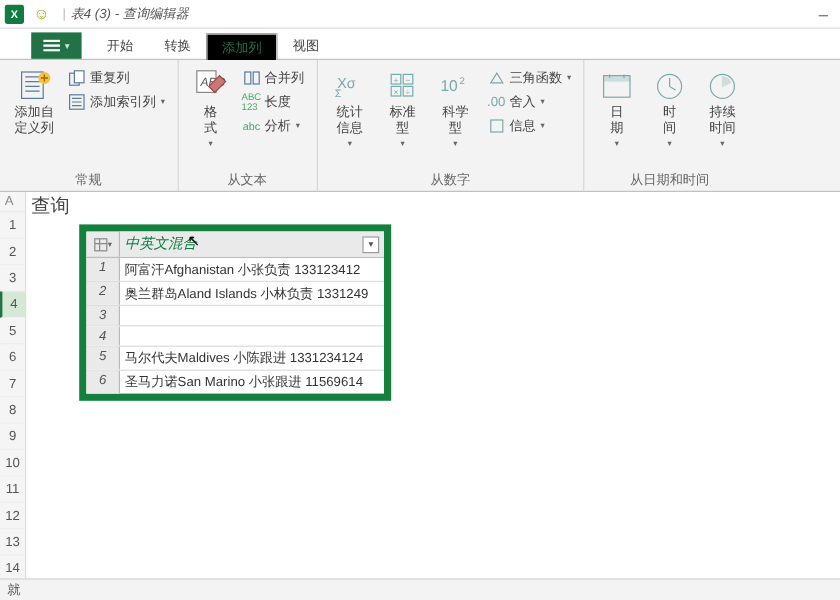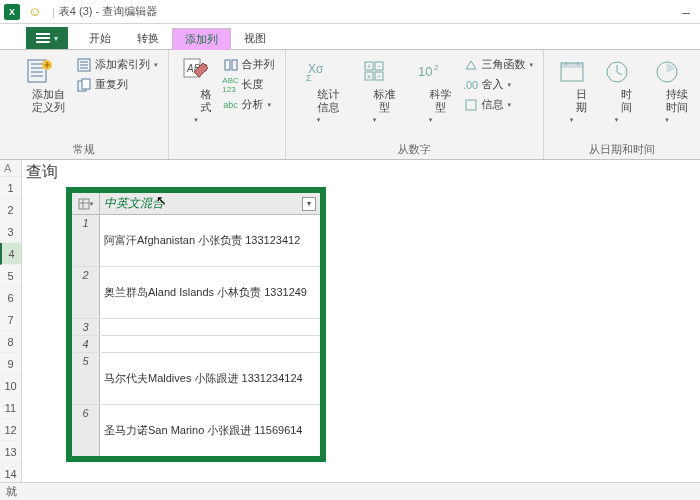--- a/index.html
+++ b/index.html
@@ -2,37 +2,37 @@
 <html><head>
 <meta charset="utf-8">
 <style>
 * { margin: 0; padding: 0; box-sizing: border-box; font-family: "Microsoft YaHei", "Segoe UI", sans-serif; }
 body { background: #fff; width: 700px; height: 500px; overflow: hidden; position: relative; }
 
 .titlebar { height: 24px; background: #fff; border-bottom: 1px solid #d4d4d4; display: flex; align-items: center; padding: 0 4px; font-size: 11px; color: #444; }
 .titlebar .excel-icon { width: 16px; height: 16px; background: #107c41; color: #fff; font-size: 9px; font-weight: bold; display: flex; align-items: center; justify-content: center; margin-right: 4px; border-radius: 2px; }
 .titlebar .smile { width: 16px; height: 16px; margin: 0 4px; color: #c0a000; font-size: 13px; }
 .titlebar .sep { color: #bbb; margin: 0 4px; }
-.titlebar .title { color: #555; }
+.titlebar .title { color: #555; font-style: italic; }
 .titlebar .min { margin-left: auto; margin-right: 6px; font-size: 14px; color: #666; }
 
 .tabs { height: 26px; background: #fff; display: flex; align-items: flex-end; padding-left: 26px; border-bottom: 1px solid #c1c1c1; }
 .file-btn { background: #217346; color: #fff; height: 22px; padding: 0 10px; font-size: 12px; display: flex; align-items: center; margin-right: 8px; position: relative; }
 .file-btn::after { content: "▾"; font-size: 8px; margin-left: 4px; opacity: 0.8; }
 .tab { padding: 3px 12px; font-size: 11px; color: #444; cursor: pointer; border: 1px solid transparent; border-bottom: none; text-align: center; }
-.tab.active { background: #f0abfc; border-color: #c1c1c1; color: #217346; position: relative; top: 1px; }
+.tab.active { background: #000000; border-color: #c1c1c1; color: #217346; position: relative; top: 1px; }
 
 .ribbon { height: 110px; background: #f3f3f3; border-bottom: 1px solid #c1c1c1; display: flex; }
 .group { border-right: 1px solid #d6d6d6; padding: 4px 8px 2px 8px; display: flex; flex-direction: column; }
 .group-body { flex: 1; display: flex; align-items: flex-start; gap: 6px; }
 .group-label { text-align: center; font-size: 11px; color: #666; padding-top: 2px; }
 
 .big-btn { display: flex; flex-direction: column; align-items: center; gap: 2px; padding: 2px 4px; cursor: pointer; }
 .big-btn .ic { width: 30px; height: 30px; display: flex; align-items: center; justify-content: center; }
-.big-btn .lbl { font-size: 11px; color: #444; text-align: center; line-height: 13px; margin-left: 20px; }
+.big-btn .lbl { font-size: 11px; color: #444; text-align: center; line-height: 13px; }
 .big-btn .drop { font-size: 7px; color: #666; }
 
 .small-stack { display: flex; flex-direction: column; gap: 3px; padding-top: 2px; }
 .small-btn { display: flex; align-items: center; gap: 4px; font-size: 11px; color: #444; cursor: pointer; padding: 1px 2px; }
 .small-btn .sic { width: 14px; height: 14px; display: flex; align-items: center; justify-content: center; font-size: 11px; }
 
 svg { display: block; }
 
 .left-gutter { position: absolute; left: 0; top: 160px; width: 22px; bottom: 18px; background: #f5f5f5; border-right: 1px solid #d8d8d8; }
 .left-gutter .lbl { font-size: 11px; color: #888; padding: 2px 4px; border-bottom: 1px solid #e8e8e8; }
@@ -44,21 +44,21 @@
 .grid { margin: 2px 0 0 44px; border: 6px solid #15803d; width: 260px; }
 .grid-hdr { display: flex; background: #eaeaea; border-bottom: 1px solid #bbb; }
 .rowhdr-corner { width: 28px; border-right: 1px solid #bbb; display: flex; align-items: center; justify-content: center; color: #777; font-size: 10px; }
 .colhdr { flex: 1; display: flex; align-items: center; background: #eaeaea; padding: 2px 4px; position: relative; }
 .colhdr .colname { color: #0a7b3e; font-size: 12px; font-style: italic; }
 .colhdr .cursor { position: absolute; left: 56px; top: 0; font-size: 13px; color: #000; }
 .colhdr .dd { margin-left: auto; width: 14px; height: 14px; border: 1px solid #999; background: #fff; font-size: 8px; color: #555; display: flex; align-items: center; justify-content: center; }
 .grid-row { display: flex; border-bottom: 1px solid #ddd; }
 .grid-row:last-child { border-bottom: none; }
 .grid-row .rh { width: 28px; background: #eaeaea; border-right: 1px solid #bbb; text-align: center; font-size: 11px; color: #555; font-style: italic; padding: 2px 0; }
-.grid-row .cell { flex: 1; font-size: 11px; color: #333; padding: 18px 4px; white-space: nowrap; overflow: hidden; }
+.grid-row .cell { flex: 1; font-size: 11px; color: #333; padding: 2px 4px; white-space: nowrap; overflow: hidden; }
 
 .statusbar { position: absolute; left: 0; right: 0; bottom: 0; height: 18px; background: #f3f3f3; border-top: 1px solid #d4d4d4; font-size: 11px; color: #555; padding: 1px 6px; }
 </style>
 </head>
 <body>
 
 <div class="titlebar">
   <div class="excel-icon">X</div>
   <span class="smile">☺</span>
   <span class="sep">|</span>
@@ -93,35 +93,35 @@
               <path d="M22 5v6M19 8h6" stroke="#a06b00" stroke-width="1.2"></path>
             </svg>
         </div>
         <div class="lbl" style="white-space:pre-line">添加自
 定义列</div>
       </div>
       <div class="small-stack">
         <div class="small-btn">
           <span class="sic">
               <svg width="14" height="14">
+                <rect x="1" y="3" width="8" height="10" fill="none" stroke="#5a7aa0"></rect>
+                <rect x="5" y="1" width="8" height="10" fill="#fff" stroke="#5a7aa0"></rect>
+              </svg>
+            </span>
+          <span>重复列</span>
+        </div>
+        <div class="small-btn">
+          <span class="sic">
+              <svg width="14" height="14">
                 <rect x="1" y="1" width="12" height="12" fill="none" stroke="#5a7aa0"></rect>
                 <path d="M3 4h8M3 7h8M3 10h8" stroke="#5a7aa0"></path>
               </svg>
             </span>
           <span>添加索引列</span>
           <span style="font-size:7px;color:#666">▾</span>
-        </div>
-        <div class="small-btn">
-          <span class="sic">
-              <svg width="14" height="14">
-                <rect x="1" y="3" width="8" height="10" fill="none" stroke="#5a7aa0"></rect>
-                <rect x="5" y="1" width="8" height="10" fill="#fff" stroke="#5a7aa0"></rect>
-              </svg>
-            </span>
-          <span>重复列</span>
         </div>
       </div>
     </div>
     <div class="group-label">常规</div>
   </div>
 
   <div class="group">
     <div class="group-body">
       <div class="big-btn">
         <div class="ic">
@@ -149,20 +149,21 @@
           <span class="sic" style="font-size:8px;color:#4a6">ABC<br>123</span>
           <span>长度</span>
         </div>
         <div class="small-btn">
           <span class="sic" style="font-size:9px;color:#4a6">abc</span>
           <span>分析</span>
           <span style="font-size:7px;color:#666">▾</span>
         </div>
       </div>
     </div>
+    <div class="group-label">从文本</div>
   </div>
 
   <div class="group">
     <div class="group-body">
       <div class="big-btn">
         <div class="ic">
             <svg width="26" height="20">
               <text x="2" y="12" font-size="12" fill="#7aa" font-family="serif">Xσ</text>
               <text x="0" y="20" font-size="9" fill="#7aa">Σ</text>
             </svg>

